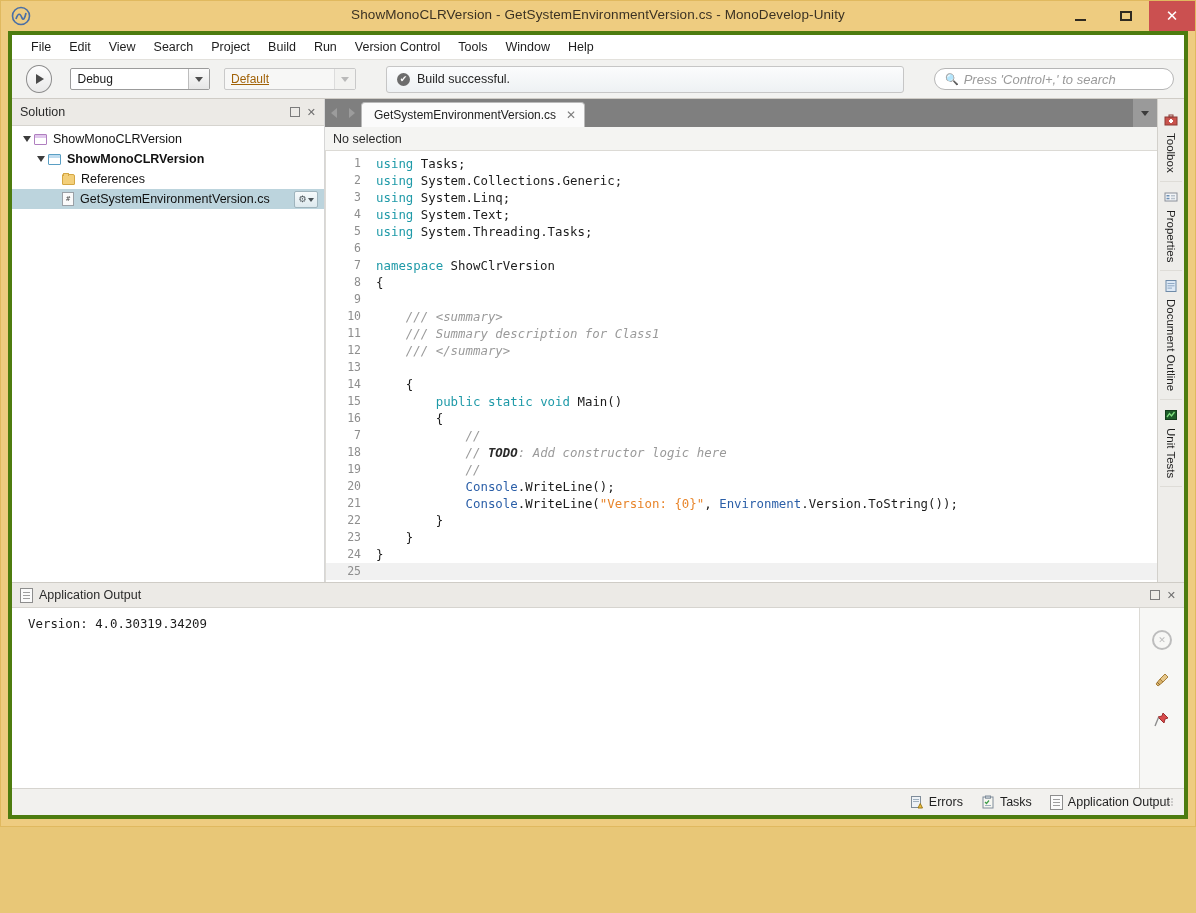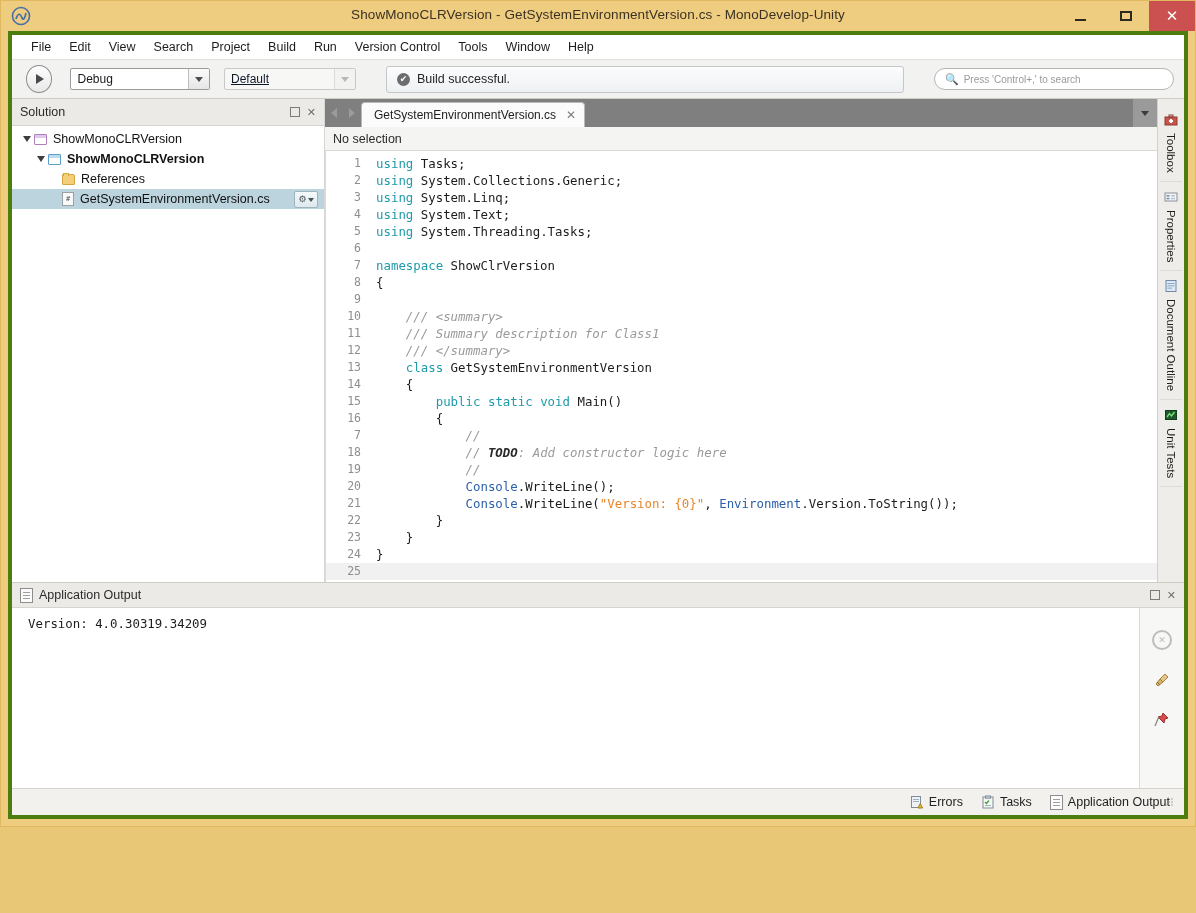--- a/index.html
+++ b/index.html
@@ -45,37 +45,37 @@
           justify-content:center;cursor:pointer;margin-left:4px;}
   .runtri{width:0;height:0;border-left:8px solid #4a4a4a;border-top:5px solid transparent;
           border-bottom:5px solid transparent;margin-left:2px;}
   .combo{height:22px;border:1px solid #9b9b9b;background:#fff;display:flex;
          align-items:center;box-sizing:border-box;border-radius:2px;}
   .combo .cv{padding:0 6px;font-size:12px;white-space:nowrap;overflow:hidden;flex:1;}
   .combo .carrow{width:20px;height:20px;border-left:1px solid #bdbdbd;
       background:linear-gradient(#fbfbfb,#e6e6e6);display:flex;align-items:center;
       justify-content:center;}
   .combo.dis{border-color:#c9c9c9;background:#f7f7f6;}
-  .combo.dis .cv{color:#0f172a;text-decoration:underline;}
+  .combo.dis .cv{color:#a16207;text-decoration:underline;}
   .combo.dis .carrow{background:#f2f2f0;border-left-color:#dcdcdc;}
   .chev{width:0;height:0;border-left:4px solid transparent;border-right:4px solid transparent;
         border-top:5px solid #4e4e4e;}
   .combo.dis .chev{border-top-color:#b9b9b9;}
   .status-pill{flex:0 0 auto;height:27px;border:1px solid #c6c6c6;border-radius:3px;
      background:linear-gradient(#fbfcfd,#eef1f3);display:flex;align-items:center;
      padding:0 10px;gap:7px;box-sizing:border-box;}
   .ok-ico{width:13px;height:13px;border-radius:50%;background:#6c6c6c;color:#fff;
      font-size:9px;display:flex;align-items:center;justify-content:center;
      font-family:"DejaVu Sans",sans-serif;}
   .status-txt{font-size:12.5px;color:#262626;}
   .searchbox{flex:0 0 auto;height:22px;border:1px solid #b6b6b6;border-radius:11px;
      background:#fff;display:flex;align-items:center;gap:5px;padding:0 10px;
      box-sizing:border-box;}
   .s-ico{font-size:11px;color:#555;font-family:"DejaVu Sans",sans-serif;}
-  .s-ph{font-size:10px;color:#9a9a9a;}
+  .s-ph{font-size:13px;color:#9a9a9a;font-style:italic;}
 
   
   .body{flex:1 1 auto;display:flex;min-height:0;background:#fff;}
   .leftcol{width:312px;flex:0 0 312px;display:flex;flex-direction:column;
       border-right:1px solid #d6d6d6;background:#fff;}
   .centercol{flex:1 1 auto;display:flex;flex-direction:column;min-width:0;background:#fff;}
   .rightrail{width:26px;flex:0 0 26px;background:#eeedea;border-left:1px solid #d2d0cb;
       display:flex;flex-direction:column;align-items:center;padding-top:6px;}
 
   
@@ -324,21 +324,21 @@
               <div class="cline"><div class="gut">3</div><div class="ctext"><span class="kw">using</span><span class=""> System.Linq;</span></div></div>
               <div class="cline"><div class="gut">4</div><div class="ctext"><span class="kw">using</span><span class=""> System.Text;</span></div></div>
               <div class="cline"><div class="gut">5</div><div class="ctext"><span class="kw">using</span><span class=""> System.Threading.Tasks;</span></div></div>
               <div class="cline"><div class="gut">6</div><div class="ctext"></div></div>
               <div class="cline"><div class="gut">7</div><div class="ctext"><span class="kw">namespace</span><span class=""> ShowClrVersion</span></div></div>
               <div class="cline"><div class="gut">8</div><div class="ctext"><span class="">{</span></div></div>
               <div class="cline"><div class="gut">9</div><div class="ctext"></div></div>
               <div class="cline"><div class="gut">10</div><div class="ctext"><span class="cm">    /// &lt;summary&gt;</span></div></div>
               <div class="cline"><div class="gut">11</div><div class="ctext"><span class="cm">    /// Summary description for Class1</span></div></div>
               <div class="cline"><div class="gut">12</div><div class="ctext"><span class="cm">    /// &lt;/summary&gt;</span></div></div>
-              <div class="cline"><div class="gut">13</div><div class="ctext"><span class="">    </span><span class="kw">class</span><span class=""> GetSystemEnvironmentVersion</span></div></div>
+              <div class="cline"><div class="gut">13</div></div>
               <div class="cline"><div class="gut">14</div><div class="ctext"><span class="">    {</span></div></div>
               <div class="cline"><div class="gut">15</div><div class="ctext"><span class="">        </span><span class="kw">public</span><span class=""> </span><span class="kw">static</span><span class=""> </span><span class="kw">void</span><span class=""> Main()</span></div></div>
               <div class="cline"><div class="gut">16</div><div class="ctext"><span class="">        {</span></div></div>
               <div class="cline"><div class="gut">7</div><div class="ctext"><span class="cm">            //</span></div></div>
               <div class="cline"><div class="gut">18</div><div class="ctext"><span class="cm">            // </span><b class="" style="color: rgb(42, 42, 42); font-style: italic;">TODO</b><span class="cm">: Add constructor logic here</span></div></div>
               <div class="cline"><div class="gut">19</div><div class="ctext"><span class="cm">            //</span></div></div>
               <div class="cline"><div class="gut">20</div><div class="ctext"><span class="">            </span><span class="ty">Console</span><span class="">.WriteLine();</span></div></div>
               <div class="cline"><div class="gut">21</div><div class="ctext"><span class="">            </span><span class="ty">Console</span><span class="">.WriteLine(</span><span class="st">"Version: {0}"</span><span class="">, </span><span class="ty">Environment</span><span class="">.Version.ToString());</span></div></div>
               <div class="cline"><div class="gut">22</div><div class="ctext"><span class="">        }</span></div></div>
               <div class="cline"><div class="gut">23</div><div class="ctext"><span class="">    }</span></div></div>

